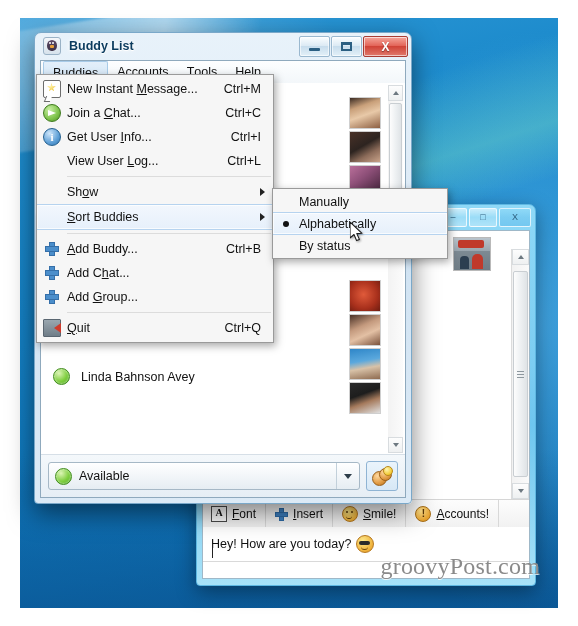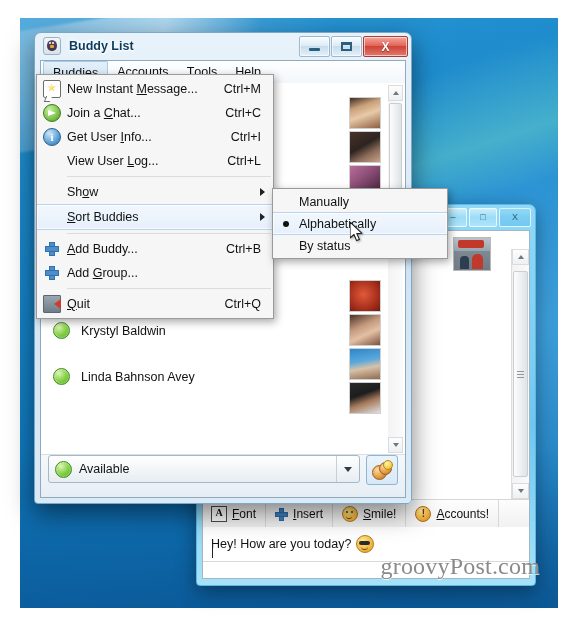--- a/index.html
+++ b/index.html
@@ -224,21 +224,21 @@
     position:absolute;width:30px;height:30px;border:1px solid #cfcfcf;overflow:hidden;background:#ddd;
   }
   .bl-sb{
     position:absolute;right:2px;top:24px;width:15px;bottom:44px;
     background:linear-gradient(to right,#f3f3f3,#fbfbfb);
   }
   .bl-sb .sb-thumb{top:18px;bottom:calc(100% - 148px);}
   .bl-status{
     position:absolute;left:0;right:0;bottom:0;height:42px;
     background:linear-gradient(to bottom,#f4f8fb,#e6eef5);
-    border-top:1px solid #d6dfe7;display:flex;padding:0 7px;gap:6px;
+    border-top:1px solid #d6dfe7;display:flex;align-items:center;padding:0 7px;gap:6px;
   }
   .status-combo{
     flex:1;height:26px;border:1px solid #a6b8c6;border-radius:3px;
     background:linear-gradient(to bottom,#ffffff,#f1f5f8 55%,#e6edf2);
     display:flex;align-items:center;position:relative;
   }
   .status-combo .dot{margin-left:6px;}
   .status-combo .slabel{margin-left:7px;font-size:12.5px;color:#111;}
   .combo-arrow{
     position:absolute;right:0;top:0;bottom:0;width:22px;border-left:1px solid #c2d0da;
@@ -548,20 +548,27 @@
     <div class="msep"></div>
 
     <div class="mi">
       <span class="micon">
           <span class="m-ic plus"></span>
         </span>
       <span class="mlabel"><span><u>A</u>dd Buddy...</span></span>
       <span class="maccel">Ctrl+B</span>
     </div>
 
+    <div class="mi">
+      <span class="micon">
+          <span class="m-ic plus"></span>
+        </span>
+      <span class="mlabel"><span>Add C<u>h</u>at...</span></span>
+      <span class="maccel"></span>
+    </div>
 
     <div class="mi">
       <span class="micon">
           <span class="m-ic plus"></span>
         </span>
       <span class="mlabel"><span>Add <u>G</u>roup...</span></span>
       <span class="maccel"></span>
     </div>
 
     <div class="msep"></div>

